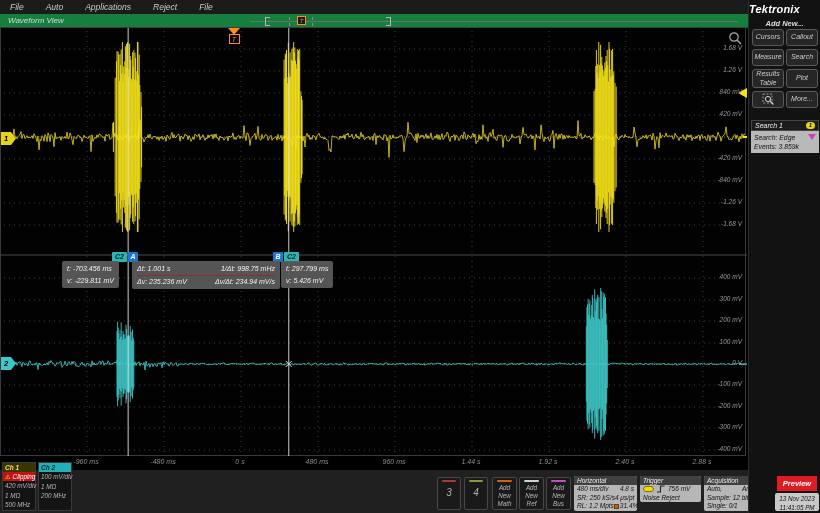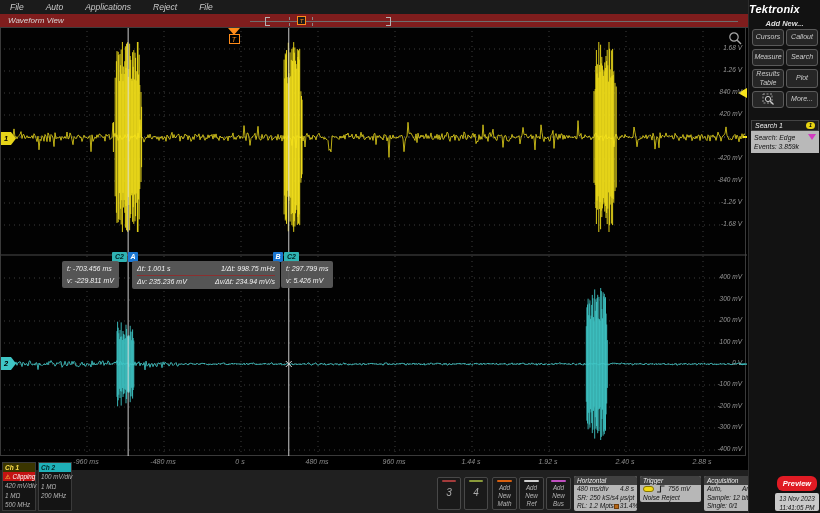--- a/index.html
+++ b/index.html
@@ -4,21 +4,21 @@
 <style>
   html,body{margin:0;padding:0;background:#000;}
   *{box-sizing:border-box;font-family:"Liberation Sans","DejaVu Sans",sans-serif;}
   .screen{position:relative;width:820px;height:513px;background:#000;overflow:hidden;font-style:italic;}
 
   
   .menubar{position:absolute;left:0;top:0;width:748px;height:14px;background:#1b1b1b;display:flex;align-items:center;gap:22px;padding-left:10px;}
   .menu-item{font-size:8.5px;color:#c9c9c9;cursor:default;}
 
   
-  .tabbar{position:absolute;left:0;top:14px;width:748px;height:14px;background:#7f1d1d;border-bottom:1px solid #3c3c3c;}
+  .tabbar{position:absolute;left:0;top:14px;width:748px;height:14px;background:#15803d;border-bottom:1px solid #3c3c3c;}
   .tab-title{position:absolute;left:8px;top:2px;font-size:8px;color:#d8d8d8;}
   .ov-line{position:absolute;left:250px;top:7px;width:488px;height:1px;background:#6e6e6e;}
   .ov-bracket{position:absolute;top:3px;width:5px;height:9px;border:1px solid #b5b5b5;}
   .ov-bracket.l{left:265px;border-right:none;}
   .ov-bracket.r{left:386px;border-left:none;}
   .ov-dash{position:absolute;top:3px;width:0;height:9px;border-left:1px dashed #8a8a8a;}
   .ov-trig{position:absolute;left:297px;top:2px;width:9px;height:9px;border:1px solid #ff8c1a;color:#ff8c1a;font-size:6px;line-height:8px;text-align:center;background:#1b1b1b;}
 
   
   .plot-area{position:absolute;left:0;top:28px;width:746px;height:428px;background:#020202;border:1px solid #3a3a3a;border-top:none;}
@@ -53,21 +53,21 @@
   
   .sidebar{position:absolute;left:748px;top:0;width:72px;height:513px;background:#121212;border-left:1px solid #2c2c2c;}
   .brand{position:absolute;top:3px;left:0;width:100%;text-align:left;color:#fff;font-size:11px;font-weight:bold;letter-spacing:0.2px;}
   .addnew{position:absolute;top:19px;left:0;width:100%;text-align:center;color:#ddd;font-size:7.5px;font-weight:bold;}
   .side-btn{position:absolute;background:#262626;border:1px solid #5a5a5a;border-radius:3px;color:#ccc;font-size:7px;display:flex;align-items:center;justify-content:center;text-align:center;line-height:1.15;}
   .search-panel{position:absolute;left:2px;top:120px;width:68px;}
   .sp-hdr{background:#1c1c1c;border:1px solid #444;color:#eee;font-size:7px;padding:1px 3px;display:flex;justify-content:space-between;align-items:center;}
   .sp-badge{background:#e8d412;color:#000;font-size:6px;font-weight:bold;border-radius:4px;padding:0 3px;line-height:7px;}
   .sp-body{background:#b9b9b9;color:#111;font-size:6.8px;padding:2px 3px;line-height:9px;position:relative;}
   .sp-tri{position:absolute;right:3px;top:3px;width:0;height:0;border-left:4px solid transparent;border-right:4px solid transparent;border-top:6px solid #d23cc0;}
-  .preview-btn{position:absolute;left:28px;top:476px;width:40px;height:15px;background:#e01b24;border-radius:6px;color:#fff;font-size:7.5px;font-weight:bold;text-align:center;line-height:15px;}
+  .preview-btn{position:absolute;left:28px;top:476px;width:40px;height:15px;background:#e01b24;border-radius:0;color:#fff;font-size:7.5px;font-weight:bold;text-align:center;line-height:15px;}
   .datetime{position:absolute;left:26px;top:493px;width:44px;height:18px;background:#c9c9c9;border-radius:2px;color:#111;font-size:6.3px;text-align:center;line-height:9px;padding-top:1px;}
 </style>
 </head>
 <body>
 
 <div class="screen">
 
   <div class="menubar">
     <span class="menu-item">File</span>
     <span class="menu-item">Auto</span>

